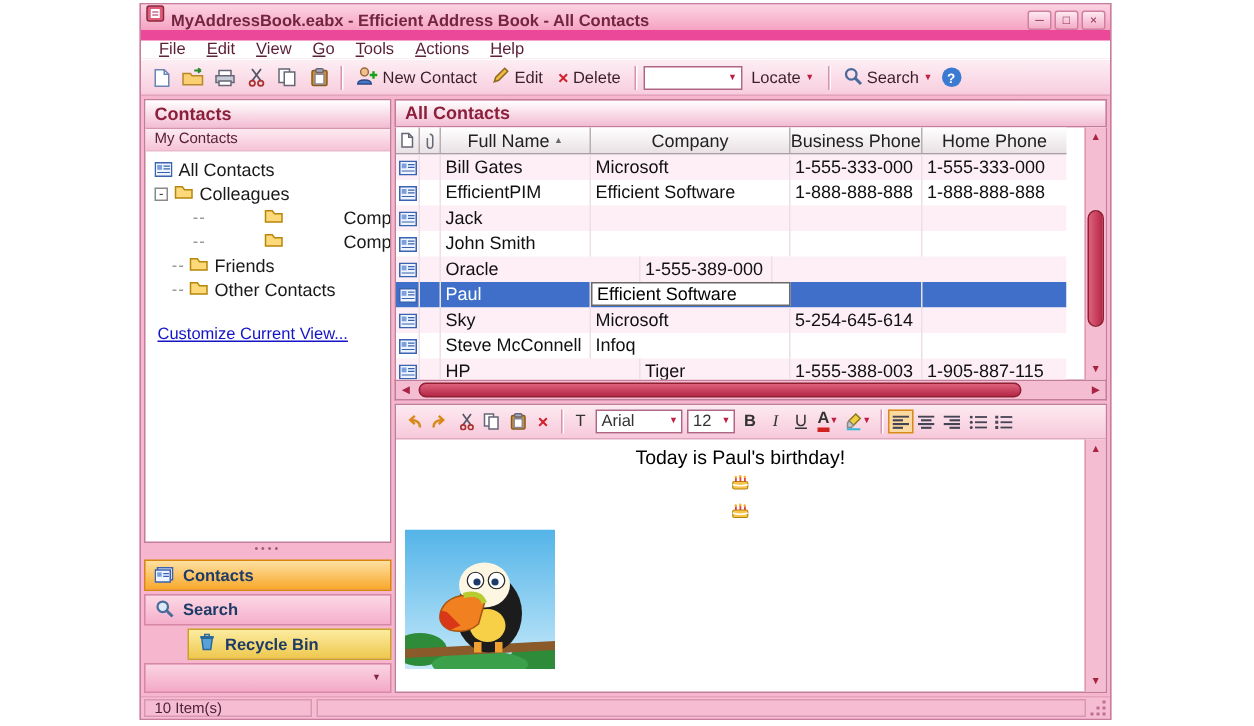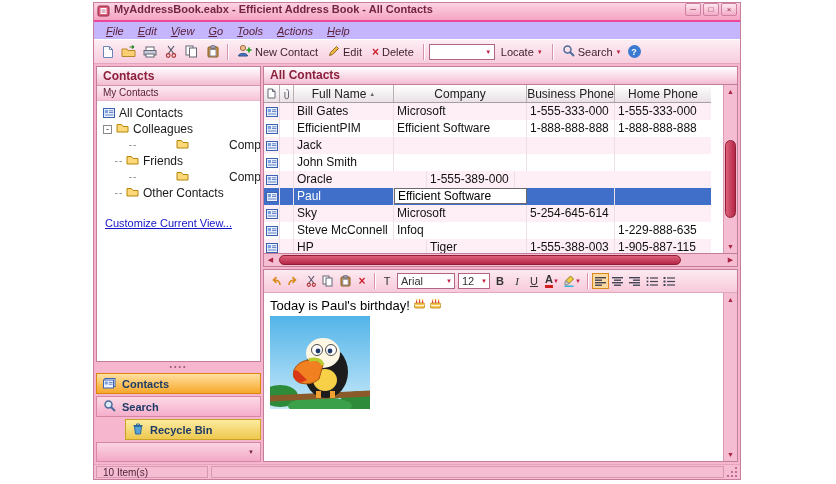--- a/index.html
+++ b/index.html
@@ -1,29 +1,29 @@
 <!DOCTYPE html>
 <html><head>
 <meta charset="utf-8">
 <style>
   html,body{margin:0;padding:0;width:836px;height:484px;background:#ffffff;overflow:hidden;
     font-family:"Liberation Sans",sans-serif;}
   *{box-sizing:border-box;}
   .window{position:absolute;left:93px;top:2px;width:648px;height:478px;
     background:#f6b6cd;border:1px solid #c87d9d;display:flex;flex-direction:column;}
   
-  .titlebar{height:17px;background:linear-gradient(#fcd4e2,#f5a3c2);display:flex;align-items:flex-start;
+  .titlebar{height:17px;background:linear-gradient(#fcd4e2,#f5a3c2);display:flex;align-items:flex-end;
     padding:0 3px;gap:4px;flex:0 0 auto;}
   .title-text{flex:1;font-size:11px;font-weight:bold;color:#74243f;white-space:nowrap;overflow:hidden;}
   .winbtns{display:flex;gap:2px;}
   .winbtn{width:16px;height:13px;font-size:8px;line-height:11px;text-align:center;cursor:default;
     background:linear-gradient(#fde9f0,#f3abc7);border:1px solid #cf7f9f;border-radius:2px;color:#8c2746;}
   
-  .menubar{height:19px;background:#c4b5fd;border-top:2px solid #ec4899;display:flex;align-items:center;
-    padding-left:5px;font-size:11px;color:#5c2038;flex:0 0 auto;font-style:italic;}
+  .menubar{height:19px;background:#ffffff;border-top:7px solid #ec4899;display:flex;align-items:center;
+    padding-left:5px;font-size:11px;color:#5c2038;flex:0 0 auto;}
   .menu-item{display:inline-block;padding:2px 7px;}
   .menu-item::first-letter{text-decoration:underline;}
   
   .toolbar{height:25px;background:linear-gradient(#fdeef4,#f8cddd);border-top:1px solid #ffffff;
     border-bottom:1px solid #e3a4bd;display:flex;align-items:center;padding:0 4px;gap:2px;
     font-size:11px;color:#3c1d2c;flex:0 0 auto;}
   .tb-ic{width:19px;height:19px;display:flex;align-items:center;justify-content:center;}
   .tb-btn{display:flex;align-items:center;gap:3px;padding:2px 4px;white-space:nowrap;}
   .tb-sep{width:1px;height:16px;background:#d693af;box-shadow:1px 0 0 #fff;margin:0 3px;}
   .quick-search{width:66px;height:16px;background:#fff;border:1px solid #b06585;display:flex;align-items:stretch;}
@@ -106,21 +106,21 @@
   .et-bold{font-weight:bold;}.et-italic{font-style:italic;font-family:"Liberation Serif",serif;}
   .et-under{text-decoration:underline;}
   .et-select{background:#fff;border:1px solid #b06585;height:16px;display:flex;align-items:center;
     padding:0 0 0 3px;gap:3px;margin:0 1px;}
   .et-select .dd{padding:0 2px;}
   .fnt{width:58px;}.fsz{width:32px;}
   .a-color{position:relative;font-weight:bold;line-height:10px;}
   .a-color::after{content:"";display:block;height:3px;background:#d02020;margin-top:1px;}
   .editor-zone{flex:1;display:flex;min-height:0;}
   .editor-body{flex:1;padding:4px 6px;font-size:13px;color:#000;min-width:0;overflow:hidden;}
-  .note-line{display:flex;align-items:center;gap:3px;}
+  .note-line{display:flex;align-items:center;gap:3px;flex-direction:column;}
   .toucan{margin-top:3px;}
   .ed-scroll{border-left:1px solid #dd9ab4;}
   
   .statusbar{height:15px;background:#f6bcd2;border-top:1px solid #e7a3bc;display:flex;align-items:center;
     font-size:10px;color:#4e2338;padding:0 2px;gap:3px;flex:0 0 auto;}
   .sb-cell{border:1px solid #d898b2;height:12px;line-height:11px;padding:0 6px;white-space:nowrap;}
   .sb-left{width:112px;flex:0 0 auto;}
   .sb-fill{flex:1;}
   .sb-grip{width:11px;height:11px;position:relative;flex:0 0 auto;}
   .sb-grip::before{content:"";position:absolute;right:1px;bottom:1px;width:2px;height:2px;background:#bd6f92;
@@ -263,33 +263,33 @@
                 </svg></span>
             <span>Colleagues</span>
           </div>
           <div class="tree-item ind2">
             <span class="tree-dash"></span>
             <span><svg width="13" height="11">
                   <path d="M1 2.5h4.5L7 4.5h5v5.5H1z" fill="#fdd97a" stroke="#b8860b"></path>
                 </svg></span>
             <span>CompanyA</span>
           </div>
+          <div class="tree-item ind2">
+            <span class="tree-dash"></span>
+            <span><svg width="13" height="11">
+                  <path d="M1 2.5h4.5L7 4.5h5v5.5H1z" fill="#fdd97a" stroke="#b8860b"></path>
+                </svg></span>
+            <span>CompanyB</span>
+          </div>
           <div class="tree-item ind1">
             <span class="tree-dash"></span>
             <span><svg width="13" height="11">
                   <path d="M1 2.5h4.5L7 4.5h5v5.5H1z" fill="#fdd97a" stroke="#b8860b"></path>
                 </svg></span>
             <span>Friends</span>
-          </div>
-          <div class="tree-item ind2">
-            <span class="tree-dash"></span>
-            <span><svg width="13" height="11">
-                  <path d="M1 2.5h4.5L7 4.5h5v5.5H1z" fill="#fdd97a" stroke="#b8860b"></path>
-                </svg></span>
-            <span>CompanyB</span>
           </div>
           <div class="tree-item ind1">
             <span class="tree-dash"></span>
             <span><svg width="13" height="11">
                   <path d="M1 2.5h4.5L7 4.5h5v5.5H1z" fill="#fdd97a" stroke="#b8860b"></path>
                 </svg></span>
             <span>Other Contacts</span>
           </div>
           <a class="customize-link">Customize Current View...</a>
         </div>
@@ -476,21 +476,20 @@
                     <rect x="1.8" y="2" width="3.2" height="3.2" fill="#7aa0e0"></rect>
                     <line x1="6" y1="2.8" x2="10.4" y2="2.8" stroke="#3a62b0" stroke-width="0.8"></line>
                     <line x1="6" y1="4.6" x2="10.4" y2="4.6" stroke="#3a62b0" stroke-width="0.8"></line>
                     <line x1="1.8" y1="7" x2="10.4" y2="7" stroke="#3a62b0" stroke-width="0.8"></line>
                   </svg>
                 </div>
                 <div class="cell c1"></div>
                 <div class="cell c2">Steve McConnell</div>
                 <div class="cell c3">Infoq</div>
                 <div class="cell c4"></div>
-                <div class="cell c5">1-229-888-635</div>
               </div>
               <div class="grid-row alt">
                 <div class="cell c0">
                   <svg width="12" height="10">
                     <rect x="0.5" y="0.5" width="11" height="9" fill="#eef4ff" stroke="#3a62b0"></rect>
                     <rect x="1.8" y="2" width="3.2" height="3.2" fill="#7aa0e0"></rect>
                     <line x1="6" y1="2.8" x2="10.4" y2="2.8" stroke="#3a62b0" stroke-width="0.8"></line>
                     <line x1="6" y1="4.6" x2="10.4" y2="4.6" stroke="#3a62b0" stroke-width="0.8"></line>
                     <line x1="1.8" y1="7" x2="10.4" y2="7" stroke="#3a62b0" stroke-width="0.8"></line>
                   </svg>

